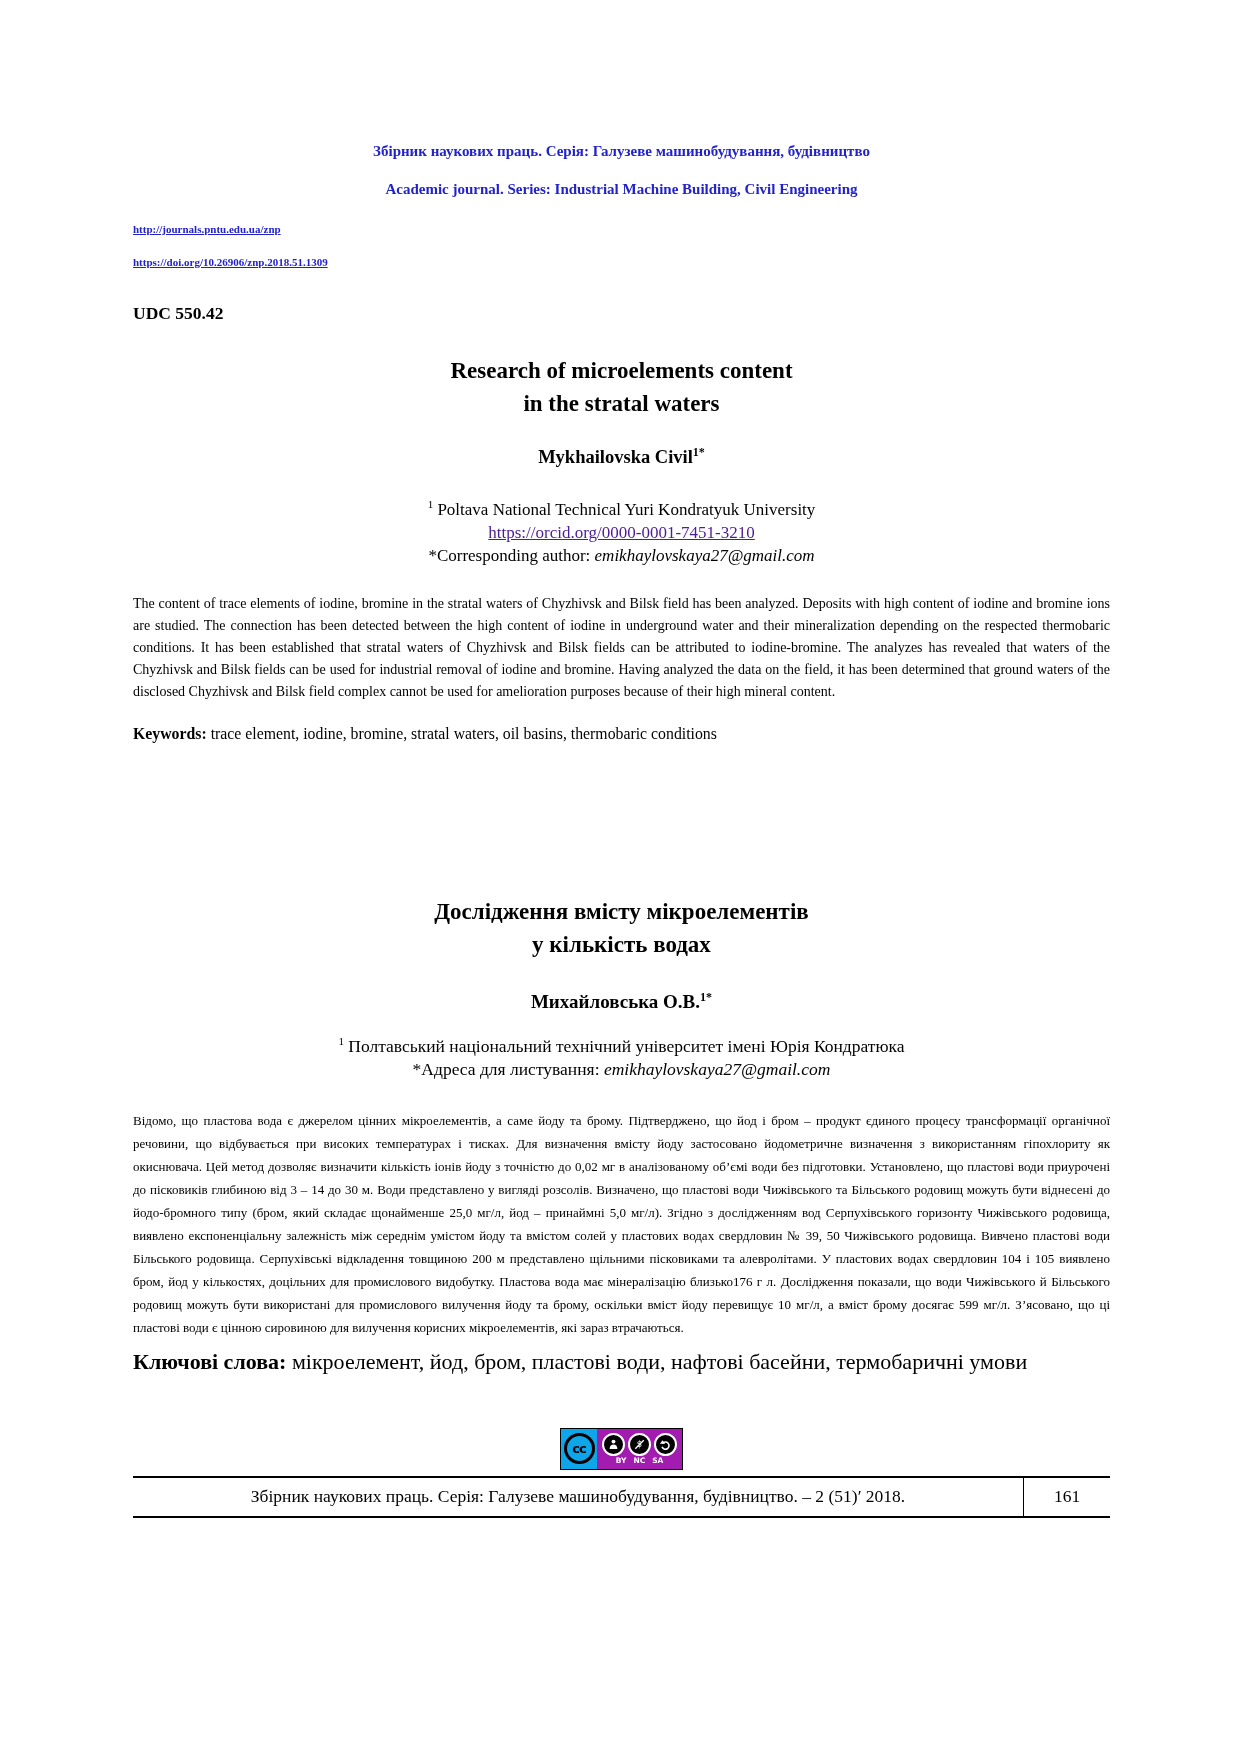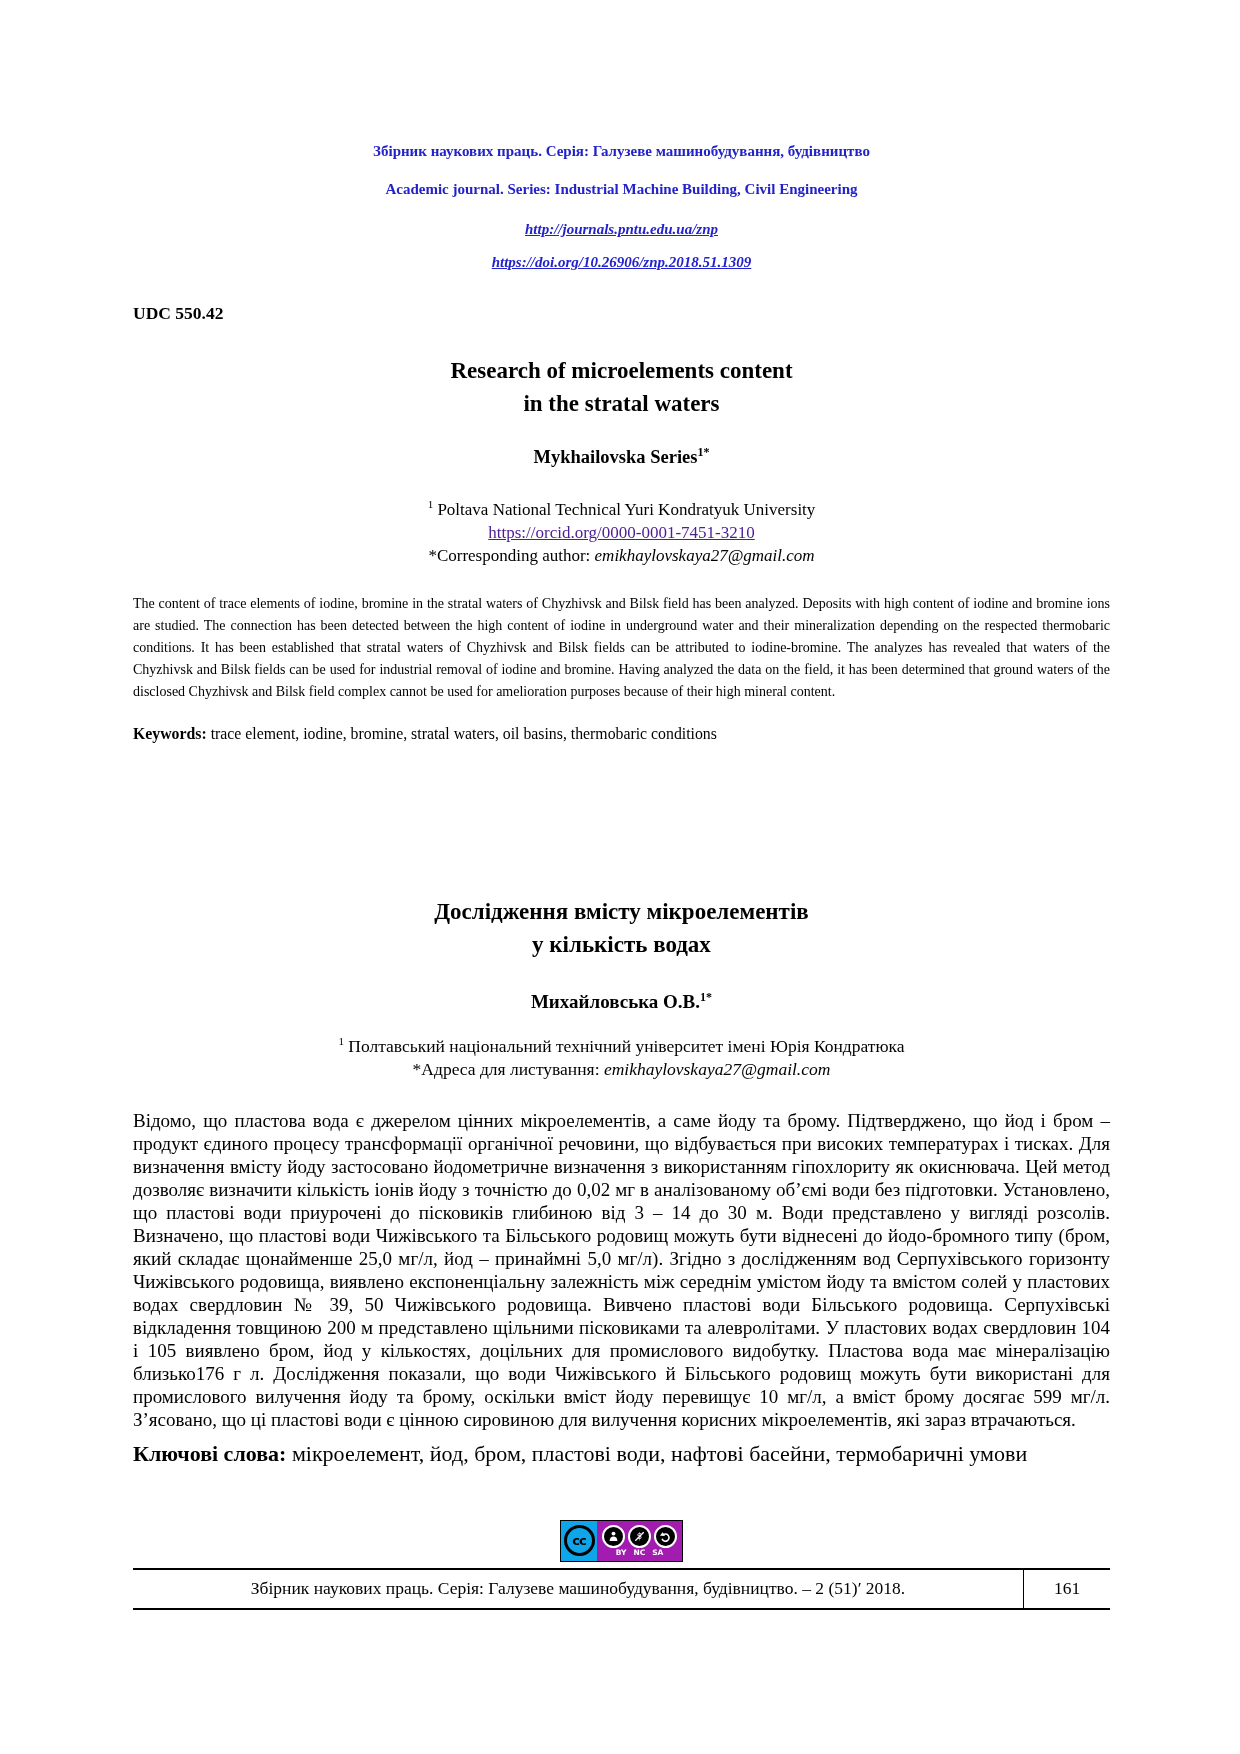--- a/index.html
+++ b/index.html
@@ -3,42 +3,42 @@
 <meta charset="utf-8">
 <style>
   html,body { margin:0; padding:0; background:#ffffff; }
   body { width:1240px; height:1754px; font-family:"Liberation Serif", serif; color:#000; }
   .page { position:relative; width:1240px; height:1754px; overflow:hidden; }
   .content { padding:0 130px 0 133px; }
 
   .jtitle { text-align:center; font-weight:bold; font-size:15px; line-height:26px; color:#2222cc; }
   .jtitle-1 { padding-top:138px; }
   .jtitle-2 { margin-top:12px; }
-  .jlink { text-align:center; font-size:15px; line-height:18px; margin-top:18px;font-style:italic; }
+  .jlink { text-align:left; font-size:11px; line-height:18px; margin-top:18px; }
   .jlink a { color:#2222cc; font-weight:bold; text-decoration:underline; cursor:pointer; }
   .jlink-2 { margin-top:15px; }
 
   .udc { margin-top:32px; font-size:17.5px; font-weight:bold; line-height:21px; text-align:left; }
 
   .art-title { margin-top:30px; text-align:center; font-weight:bold; font-size:23px; line-height:33px; }
   .author-line { margin-top:20px; text-align:center; font-weight:bold; font-size:18.5px; line-height:24px; }
   .author-line sup { font-size:12px; font-weight:bold; }
   .affil-block { margin-top:24px; text-align:center; font-size:17px; line-height:23px; }
   .affil-block sup { font-size:11px; }
   .affil-block a { color:#4c1d95; text-decoration:underline; cursor:pointer; }
   .email { font-style:italic; }
 
   .abstract { margin-top:26px; text-align:justify; font-size:14px; line-height:22px; }
   .kw-line { margin-top:20px; font-size:15.8px; line-height:22px; }
   .kw-label { font-weight:bold; }
 
   .uk-title { margin-top:150px; }
   .uk-author { margin-top:24px; font-size:19px; }
   .uk-affil { margin-top:16px; font-size:17.5px; }
-  .uk-abstract { margin-top:28px; font-size:19px; line-height:23px; }
+  .uk-abstract { margin-top:28px; font-size:13px; line-height:23px; }
   .uk-kw { margin-top:12px; font-size:22px; }
 
   .cc-row { margin-top:55px; text-align:center; }
   .cc-badge { display:inline-flex; align-items:stretch; border:1px solid #000; height:40px; text-decoration:none; cursor:pointer; }
   .cc-left { background:#0ea5e9; width:36px; display:flex; align-items:center; justify-content:center; }
   .cc-circle { width:25px; height:25px; border:3px solid #000; border-radius:50%; display:flex; align-items:center; justify-content:center;
                font-family:"DejaVu Sans", sans-serif; font-weight:bold; font-size:13px; color:#000; letter-spacing:-1px; }
   .cc-right { background:#a21caf; padding:3px 5px 2px 5px; display:flex; flex-direction:column; align-items:center; justify-content:center; }
   .cc-icons { display:flex; gap:3px; }
   .cc-ic { width:19px; height:19px; border:2px solid #fff; border-radius:50%; background:#000; display:flex; align-items:center; justify-content:center; }
@@ -64,21 +64,21 @@
       <a>https://doi.org/10.26906/znp.2018.51.1309</a>
     </div>
 
     <div class="udc">UDC 550.42</div>
 
     <div class="art-title">
       <div>Research of microelements content</div>
       <div>in the stratal waters</div>
     </div>
 
-    <div class="author-line"><span>Mykhailovska Series</span><sup>1*</sup></div>
+    <div class="author-line"><span>Mykhailovska Civil</span><sup>1*</sup></div>
 
     <div class="affil-block">
       <div><sup>1</sup><span> Poltava National Technical Yuri Kondratyuk University</span></div>
       <div><a>https://orcid.org/0000-0001-7451-3210</a></div>
       <div><span>*Corresponding author: </span><span class="email">emikhaylovskaya27@gmail.com</span></div>
     </div>
 
     <div class="abstract">The content of trace elements of iodine, bromine in the stratal waters of Chyzhivsk and Bilsk field has been analyzed. Deposits with high content of iodine and bromine ions are studied.  The connection has been detected between the high content of iodine in underground water  and their mineralization depending on the respected thermobaric conditions. It has been established that stratal waters of Chyzhivsk and Bilsk fields can be attributed to iodine-bromine. The analyzes has revealed that waters of the Chyzhivsk and  Bilsk fields can be used for industrial removal of iodine and bromine. Having analyzed the data on the field, it has been determined that ground waters of the disclosed Chyzhivsk and Bilsk field complex cannot be used for amelioration purposes because of their high mineral content.</div>
 
     <div class="kw-line"><span class="kw-label">Keywords:</span><span> trace element, iodine, bromine, stratal waters, oil basins, thermobaric conditions</span></div>

